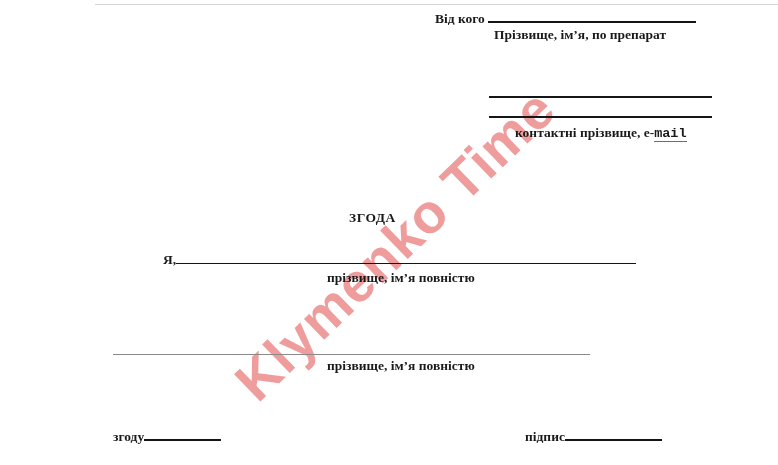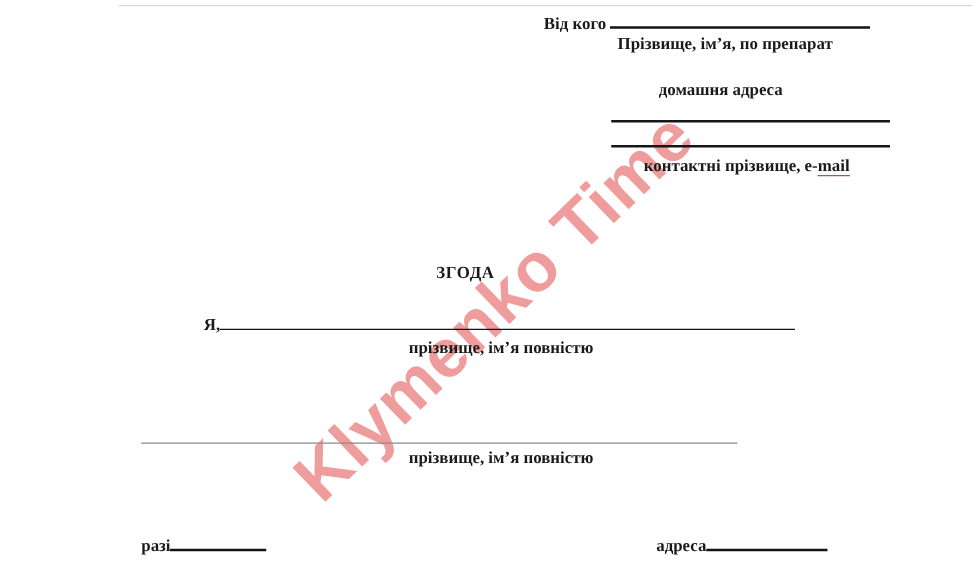--- a/index.html
+++ b/index.html
@@ -29,20 +29,21 @@
   }
   .rule.gray { border-top: 1px solid #8a8a8a; }
   .scan-edge {
     position: absolute;
     left: 95px; top: 4px; width: 683px; height: 0;
     border-top: 1.5px solid #d6d6d6;
   }
   .spellcheck {
     border-bottom: 1.5px solid #9c5b5b;
     padding-bottom: 0px;
+    font-family: Liberation Mono, monospace;
   }
   .watermark {
     position: absolute;
     left: 172px;
     top: 205px;
     width: 446px;
     height: 80px;
     line-height: 80px;
     text-align: center;
     font-family: "Liberation Sans", "DejaVu Sans", sans-serif;
@@ -65,21 +66,20 @@
   <div class="scan-edge"></div>
 
   <div class="watermark">Klymenko Time</div>
 
   <div class="abs" style="left:435px; top:8px;">
     <span>Від кого</span>
     <span class="blank" style="width:208px;"></span>
   </div>
   <div class="abs" style="left:494px; top:27px;">Прізвище, ім’я, по препарат</div>
 
-  <div class="abs" style="left:527px; top:64px;">домашня адреса</div>
 
   <div class="rule" style="left:489px; top:96px; width:223px;"></div>
   <div class="rule" style="left:489px; top:116px; width:223px;"></div>
 
   <div class="abs" style="left:515px; top:125px;">
     <span>контактні прізвище, e-</span><span class="spellcheck">mail</span>
   </div>
 
   <div class="abs title" style="left:349px; top:210px;">ЗГОДА</div>
 
@@ -87,19 +87,19 @@
     <span>Я,</span><span class="blank thin" style="width:460px;"></span>
   </div>
   <div class="abs" style="left:327px; top:270px;">прізвище, ім’я повністю</div>
 
 
   <div class="rule gray" style="left:113px; top:354px; width:477px;"></div>
   <div class="abs" style="left:327px; top:358px;">прізвище, ім’я повністю</div>
 
 
   <div class="abs" style="left:113px; top:426px;">
-    <span>разі</span><span class="blank" style="width:77px;"></span>
+    <span>згоду</span><span class="blank" style="width:77px;"></span>
   </div>
   <div class="abs" style="left:525px; top:426px;">
-    <span>адреса</span><span class="blank" style="width:97px;"></span>
+    <span>підпис</span><span class="blank" style="width:97px;"></span>
   </div>
 
 </div>
 
 </body></html>

